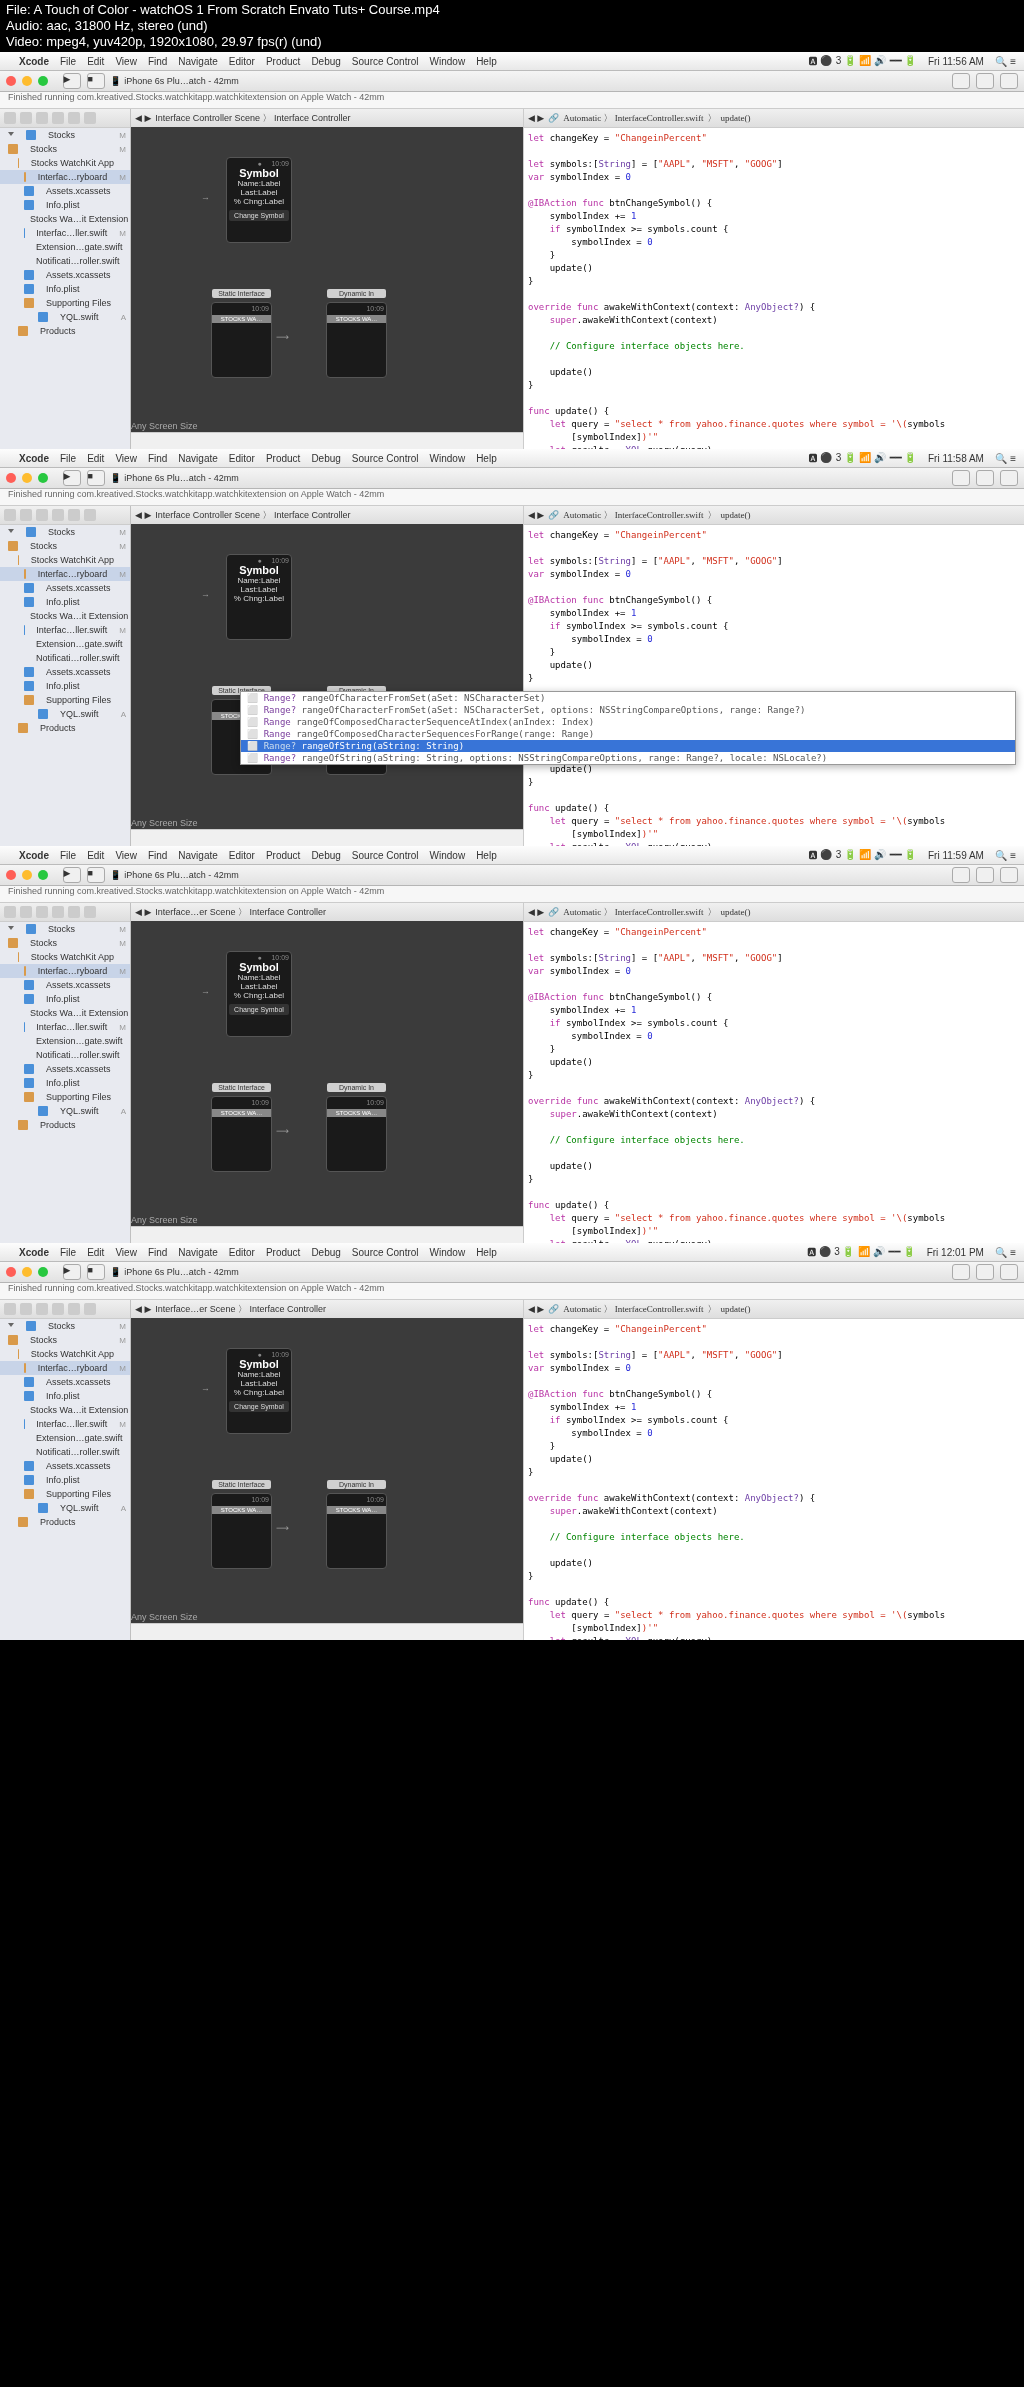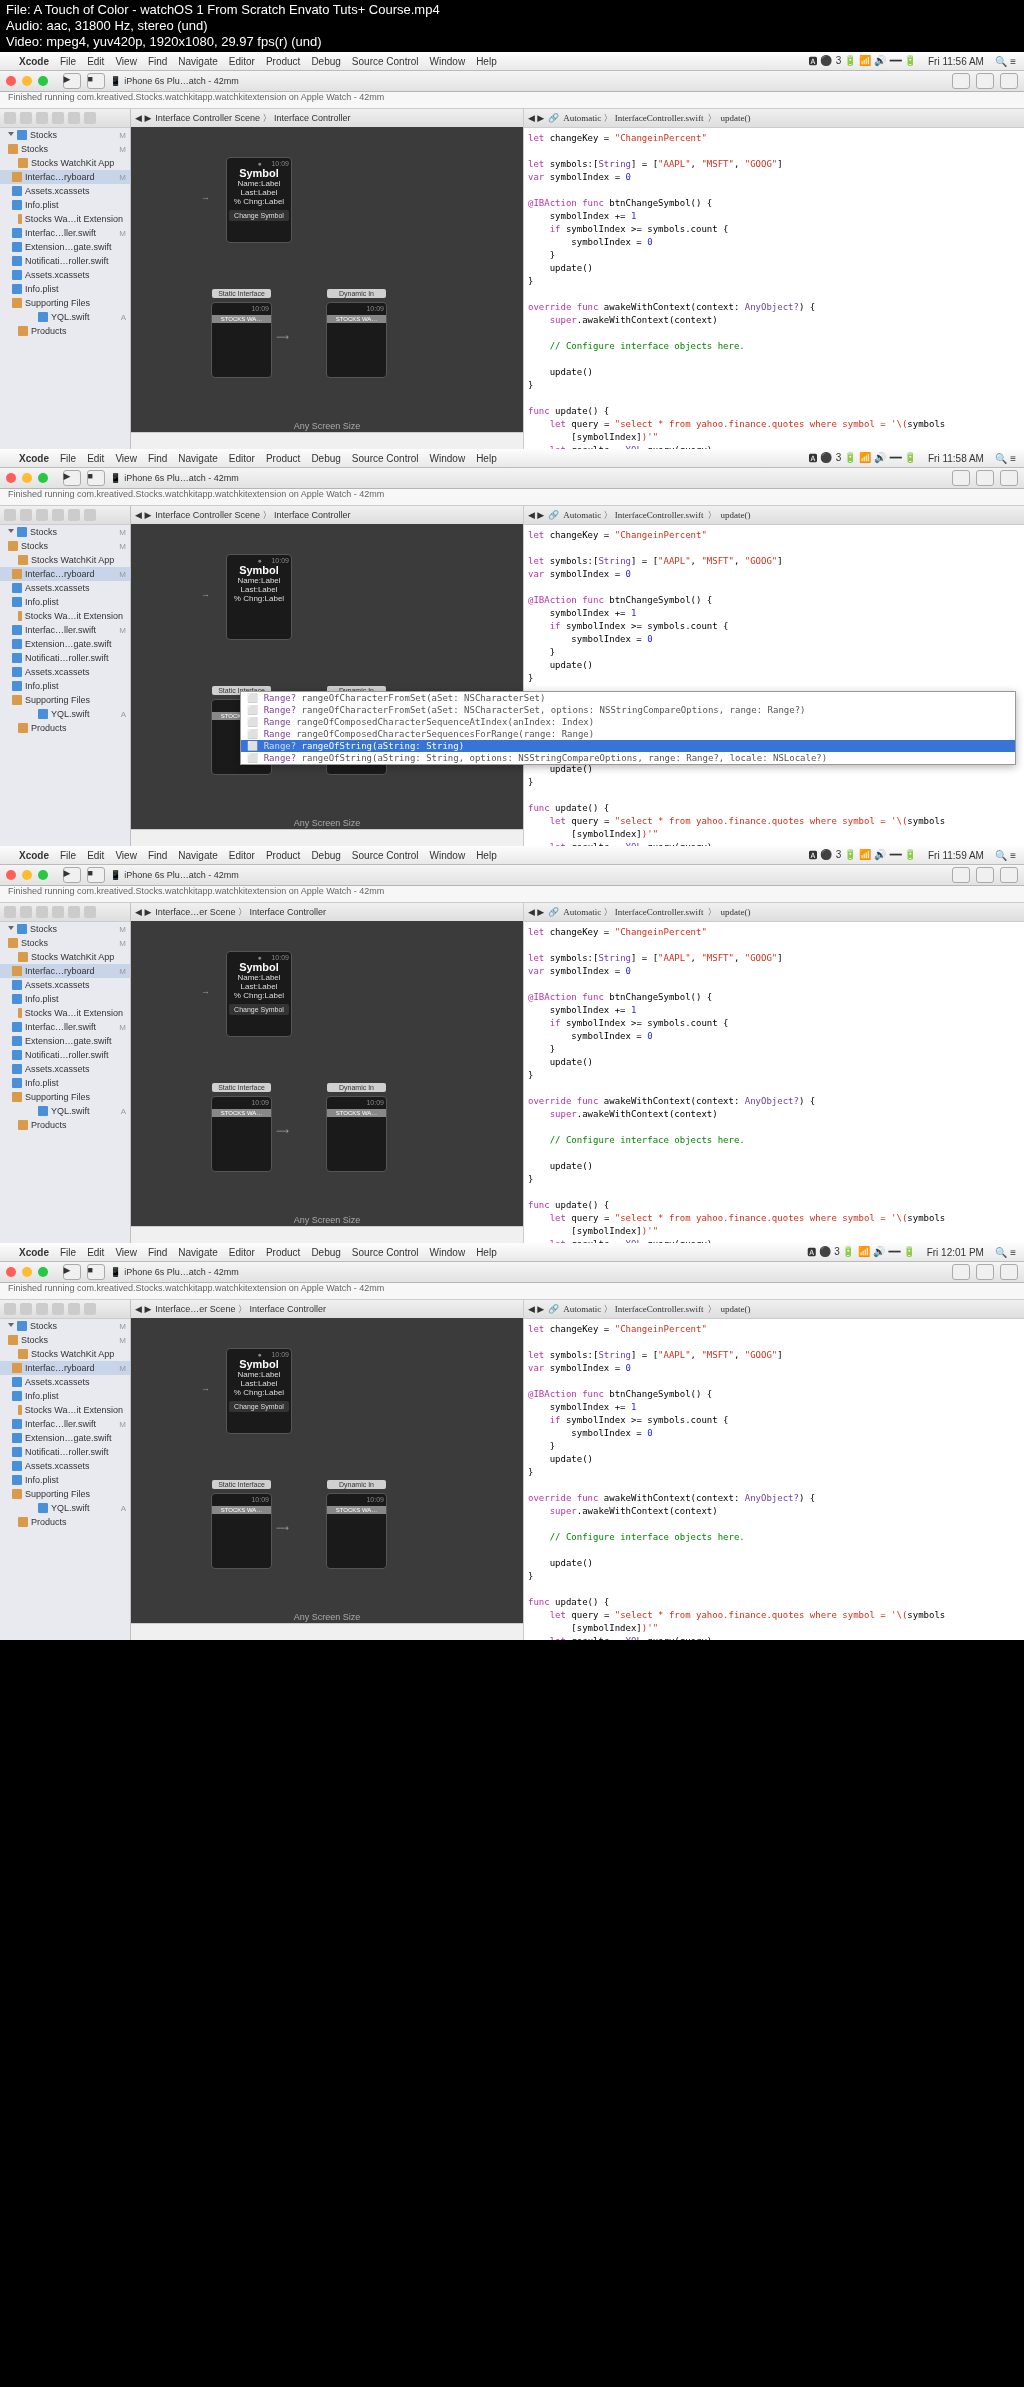--- a/index.html
+++ b/index.html
@@ -15,41 +15,41 @@
 .dot{width:10px;height:10px;border-radius:50%}
 .dot.r{background:#ff5f57}.dot.y{background:#febc2e}.dot.g{background:#28c840}
 .tbicon{width:16px;height:14px;border:1px solid #aaa;border-radius:3px;background:#f0f0f0}
 .titlebar .title{flex:1;text-align:center;font-size:10px;color:#555}
 .statusbar{background:#f7f7f7;height:16px;border-bottom:1px solid #ccc;font-size:9px;color:#666;padding:0 8px;display:flex;align-items:flex-start}
 .statusbar .s{flex:1}
 .mainrow{display:flex;height:340px}
 .nav{width:130px;background:#e8eaf0;border-right:1px solid #c0c0c0;overflow:hidden}
 .navtop{background:linear-gradient(#f0f0f0,#dedede);height:18px;border-bottom:1px solid #ccc;display:flex;gap:4px;padding:0 4px;align-items:center}
 .navtop div{width:12px;height:12px;background:#ccc;border-radius:2px}
-.navitem{padding:2px 4px 2px 8px;font-size:9px;display:flex;align-items:center;gap:3px;white-space:nowrap}
+.navitem{padding:2px 4px 2px 8px;font-size:9px;display:flex;align-items:center;gap:12px;white-space:nowrap}
 .navitem .tri{width:0;height:0;border-left:4px solid #666;border-top:3px solid transparent;border-bottom:3px solid transparent}
 .navitem .tri.open{border-left:none;border-top:4px solid #666;border-left:3px solid transparent;border-right:3px solid transparent}
 .navitem .ficon{width:10px;height:10px;background:#4a90d9;border-radius:1px}
 .navitem .ficon.f{background:#d99a4a}
 .navitem.sel{background:#c8d4e8}
 .navitem .m{margin-left:auto;color:#999;font-size:8px}
-.indent1{padding-left:18px}.indent2{padding-left:12px}.indent3{padding-left:38px}
+.indent1{padding-left:18px}.indent2{padding-left:24px}.indent3{padding-left:38px}
 .center{flex:1;background:#3b3b3b;position:relative;color:#fff}
 .centertop{background:linear-gradient(#f0f0f0,#dedede);height:18px;border-bottom:1px solid #ccc;display:flex;align-items:center;padding:0 4px;gap:4px;color:#333}
 .centertop .bc{font-size:9px}
 .canvas{position:absolute;top:18px;left:0;right:0;bottom:16px;background:#3b3b3b}
 .watch{position:absolute;background:#1a1a1a;border:1px solid #555;border-radius:4px;width:60px;height:80px;padding:2px}
 .watch .t{color:#888;font-size:7px;text-align:right}
 .watch .hdr{color:#fff;text-align:center;font-size:11px;font-weight:bold}
 .watch .row{display:flex;justify-content:center;font-size:8px;color:#ddd;padding:0 2px}
 .watch .btn{background:#333;color:#ddd;font-size:7px;text-align:center;padding:2px;margin-top:4px;border-radius:2px}
 .watch.sm{width:55px;height:70px}
 .watch .cap{position:absolute;top:-14px;left:0;right:0;background:#d0d0d0;color:#333;font-size:7px;text-align:center;padding:1px;border-radius:2px}
 .watch .capb{position:absolute;top:12px;left:0;right:0;background:#888;color:#fff;font-size:6px;text-align:center;padding:1px}
-.scrlbl{position:absolute;bottom:2px;left:0;right:0;text-align:center;color:#aaa;font-size:9px}
+.scrlbl{position:absolute;bottom:2px;left:0;right:0;text-align:left;color:#aaa;font-size:9px}
 .centerbot{position:absolute;bottom:0;left:0;right:0;background:#f0f0f0;height:16px;border-top:1px solid #ccc}
 .editor{width:500px;background:#fff;border-left:1px solid #ccc;display:flex;flex-direction:column;font-family:Menlo,monospace;font-size:9px}
 .editortop{background:linear-gradient(#f0f0f0,#dedede);height:18px;border-bottom:1px solid #ccc;display:flex;align-items:center;padding:0 4px;gap:4px;font-size:9px;font-family:-apple-system}
 .code{flex:1;padding:4px;overflow:hidden;line-height:13px;white-space:pre;color:#000}
 .kw{color:#b833a5}.str{color:#d12f1b}.cm{color:#008400}.tp{color:#6f41a7}.num{color:#272ad8}
 .autocomplete{position:absolute;background:#fff;border:1px solid #999;box-shadow:0 2px 8px rgba(0,0,0,0.3);font-size:9px;font-family:Menlo,monospace}
 .autocomplete .hint{background:#ffffc0;padding:3px 6px;border-bottom:1px solid #ccc}
 .autocomplete .opt{padding:1px 6px;color:#555}
 .autocomplete .opt.sel{background:#3874d7;color:#fff}
 .autocomplete .ret{color:#7a3e9d}

